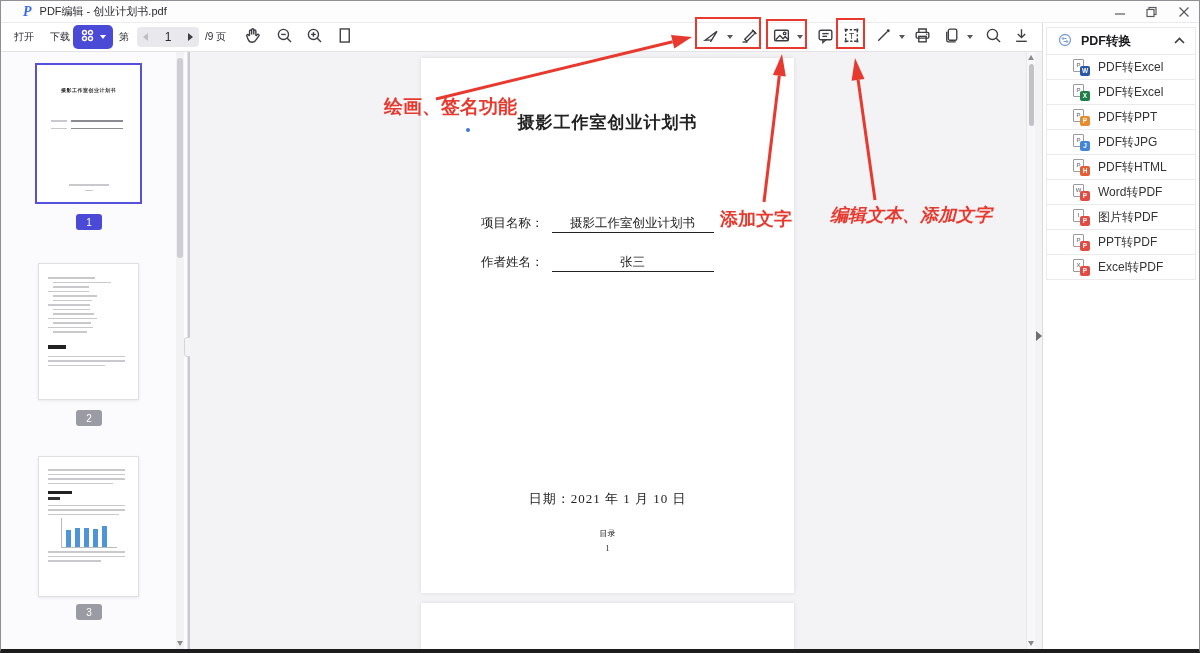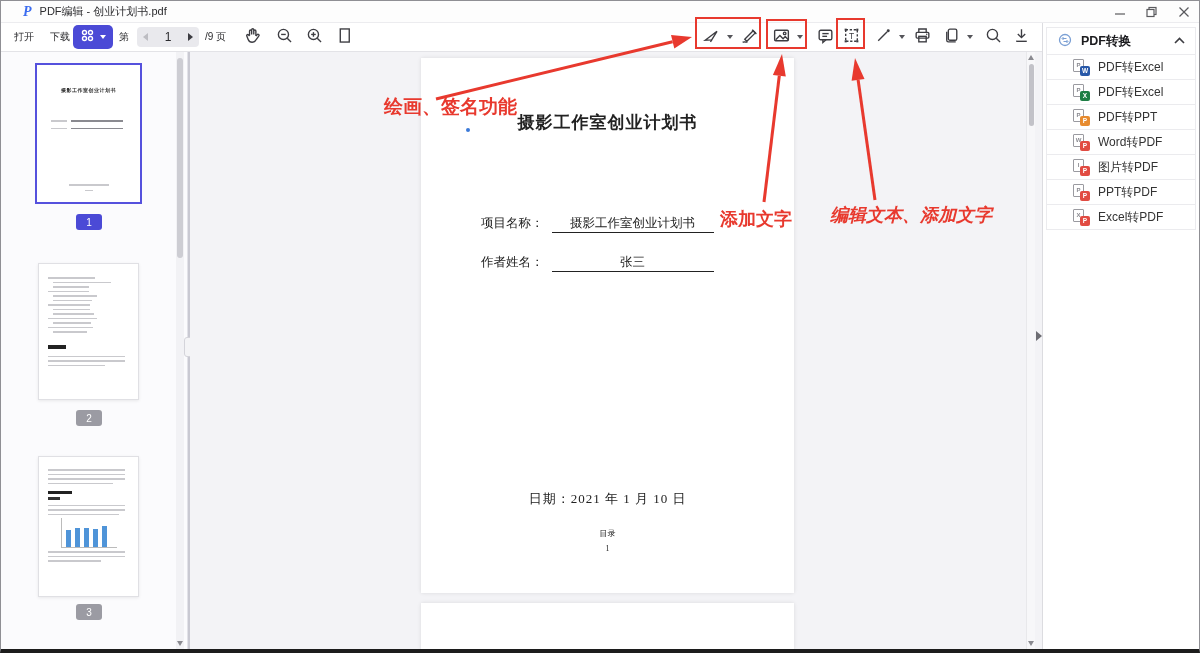--- a/index.html
+++ b/index.html
@@ -385,20 +385,34 @@
       </div>
       <div class="rp-row rp-item">
         <span class="file-ic">
             <span class="back">P</span>
             <span class="front" style="background-color: rgb(231, 139, 47);">P</span>
           </span>
         <span class="rp-label">PDF转PPT</span>
       </div>
       <div class="rp-row rp-item">
         <span class="file-ic">
+            <span class="back">P</span>
+            <span class="front" style="background-color: rgb(66, 133, 214);">J</span>
+          </span>
+        <span class="rp-label">PDF转JPG</span>
+      </div>
+      <div class="rp-row rp-item">
+        <span class="file-ic">
+            <span class="back">P</span>
+            <span class="front" style="background-color: rgb(228, 95, 53);">H</span>
+          </span>
+        <span class="rp-label">PDF转HTML</span>
+      </div>
+      <div class="rp-row rp-item">
+        <span class="file-ic">
             <span class="back">W</span>
             <span class="front" style="background-color: rgb(225, 75, 66);">P</span>
           </span>
         <span class="rp-label">Word转PDF</span>
       </div>
       <div class="rp-row rp-item">
         <span class="file-ic">
             <span class="back">I</span>
             <span class="front" style="background-color: rgb(225, 75, 66);">P</span>
           </span>

